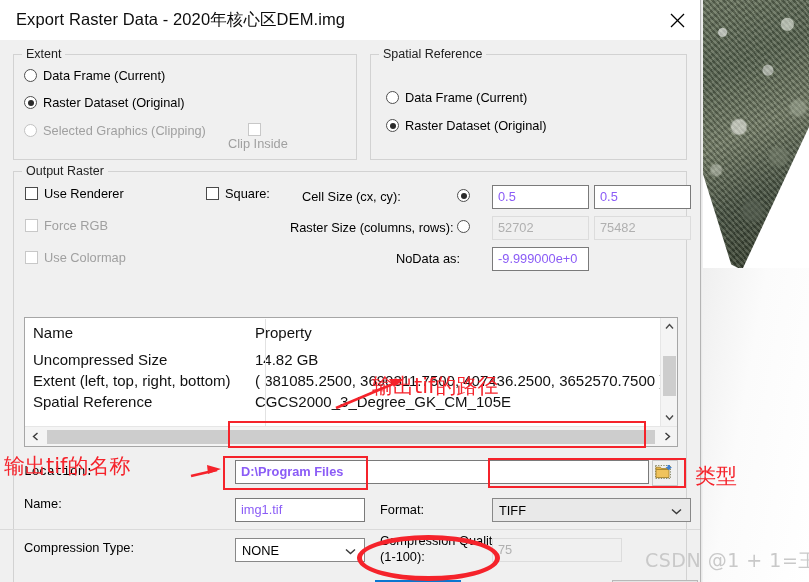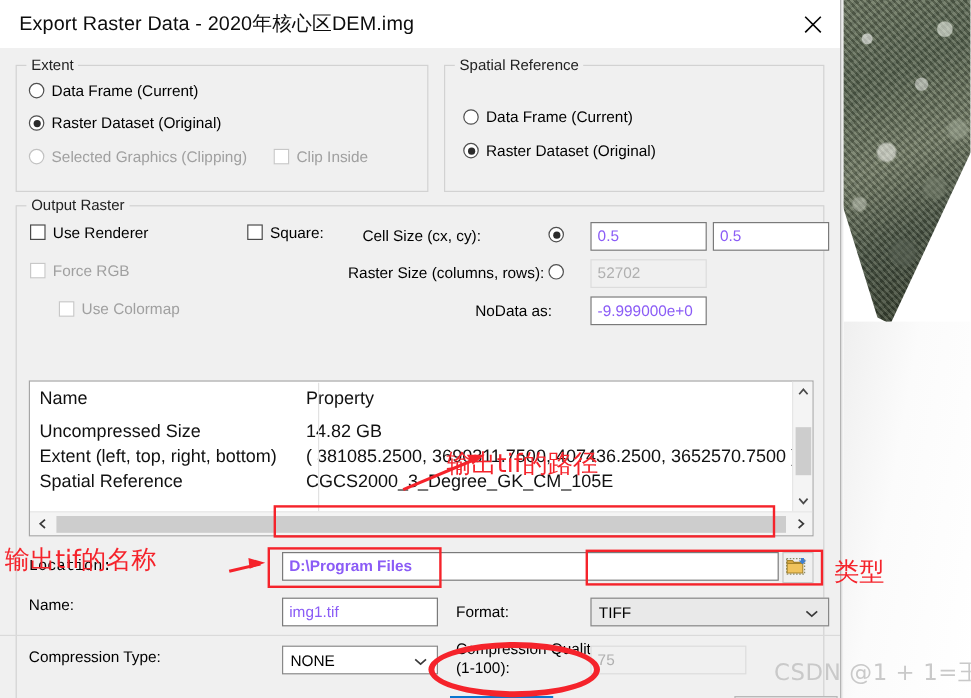--- a/index.html
+++ b/index.html
@@ -201,21 +201,21 @@
       <span>Data Frame (Current)</span>
     </div>
     <div class="opt" style="left:24px;top:55px;">
       <span class="radio on"></span>
       <span>Raster Dataset (Original)</span>
     </div>
     <div class="opt dim" style="left:24px;top:83px;">
       <span class="radio dim"></span>
       <span>Selected Graphics (Clipping)</span>
     </div>
-    <div class="opt dim" style="left:228px;top:83px;">
+    <div class="opt dim" style="left:228px;top:83px;flex-direction:column;">
       <span class="cbx dim"></span>
       <span>Clip Inside</span>
     </div>
 
     <div class="group" id="grp-spatial">
       <span class="legend">Spatial Reference</span>
     </div>
     <div class="opt" style="left:386px;top:50px;">
       <span class="radio"></span>
       <span>Data Frame (Current)</span>
@@ -229,38 +229,39 @@
       <span class="legend">Output Raster</span>
 
       <div class="opt" style="left:11px;top:14px;">
         <span class="cbx"></span>
         <span>Use Renderer</span>
       </div>
       <div class="opt dim" style="left:11px;top:46px;">
         <span class="cbx dim"></span>
         <span>Force RGB</span>
       </div>
-      <div class="opt dim" style="left:11px;top:78px;margin-left:24px;">
+      <div class="opt dim" style="left:11px;top:78px;">
         <span class="cbx dim"></span>
         <span>Use Colormap</span>
       </div>
 
       <div class="opt" style="left:192px;top:14px;">
         <span class="cbx"></span>
         <span>Square:</span>
       </div>
 
       <span class="lbl" style="left:288px;top:17px;">Cell Size (cx, cy):</span>
       <span class="radio on" style="position:absolute;left:443px;top:17px;"></span>
       <div class="tbox" style="left:478px;top:13px;width:97px;">0.5</div>
       <div class="tbox" style="left:580px;top:13px;width:97px;">0.5</div>
 
       <span class="lbl" style="left:276px;top:48px;">Raster Size (columns, rows):</span>
       <span class="radio" style="position:absolute;left:443px;top:48px;"></span>
       <div class="tbox disabled" style="left:478px;top:44px;width:97px;">52702</div>
+      <div class="tbox disabled" style="left:580px;top:44px;width:97px;">75482</div>
 
       <span class="lbl" style="left:382px;top:79px;">NoData as:</span>
       <div class="tbox" style="left:478px;top:75px;width:97px;">-9.999000e+0</div>
 
       <div id="plist">
         <div id="plist-divider"></div>
         <div class="row hdr" style="margin-top:4px;">
           <div class="c1">Name</div>
           <div class="c2">Property</div>
         </div>

